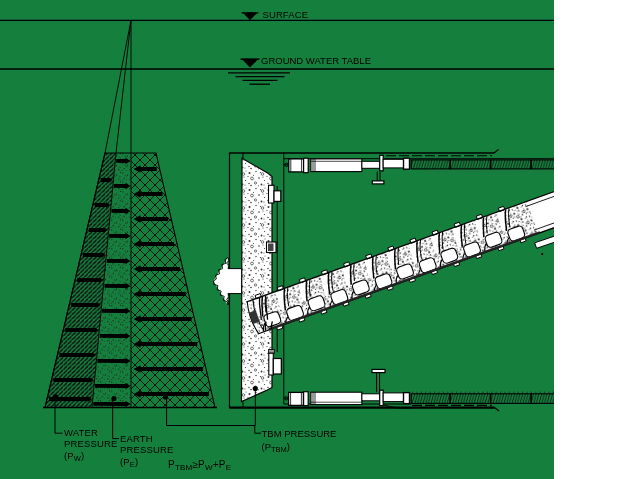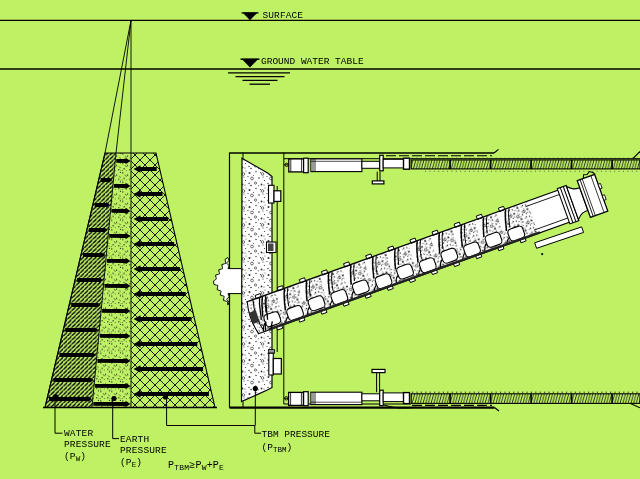--- a/index.html
+++ b/index.html
@@ -1,16 +1,16 @@
 <!DOCTYPE html>
 <html><head><meta charset="utf-8">
 <style>
 html,body{margin:0;padding:0;background:#fff;}
-#wrap{position:relative;width:640px;height:479px;background:#bef264;overflow:hidden;
- font-family:Liberation Mono, monospace;}
+#wrap{position:relative;width:554px;height:479px;background:#15803d;overflow:hidden;
+ font-family:Liberation Sans, sans-serif;}
 svg{position:absolute;left:0;top:0;}
 </style></head><body>
 <div id="wrap">
 <svg width="640" height="479" viewBox="0 0 640 479">
 <defs>
 <pattern id="zig" width="4.2" height="4.2" patternUnits="userSpaceOnUse">
  <path d="M-0.5,5.1 C0.9,4.2 0.9,3.2 2.3,2.3 C3.7,1.4 3.7,0.4 5.1,-0.5" fill="none" stroke="#111" stroke-width="1.45"></path>
  <path d="M1.8,7 C3.2,6.1 3.2,5.1 4.6,4.2 C6,3.3 6,2.3 7.4,1.4" fill="none" stroke="#111" stroke-width="1.1"></path>
  <path d="M-2.8,2.8 C-1.4,1.9 -1.4,0.9 0,0 C1.4,-0.9 1.4,-1.9 2.8,-2.8" fill="none" stroke="#111" stroke-width="1.1"></path>
 </pattern>

